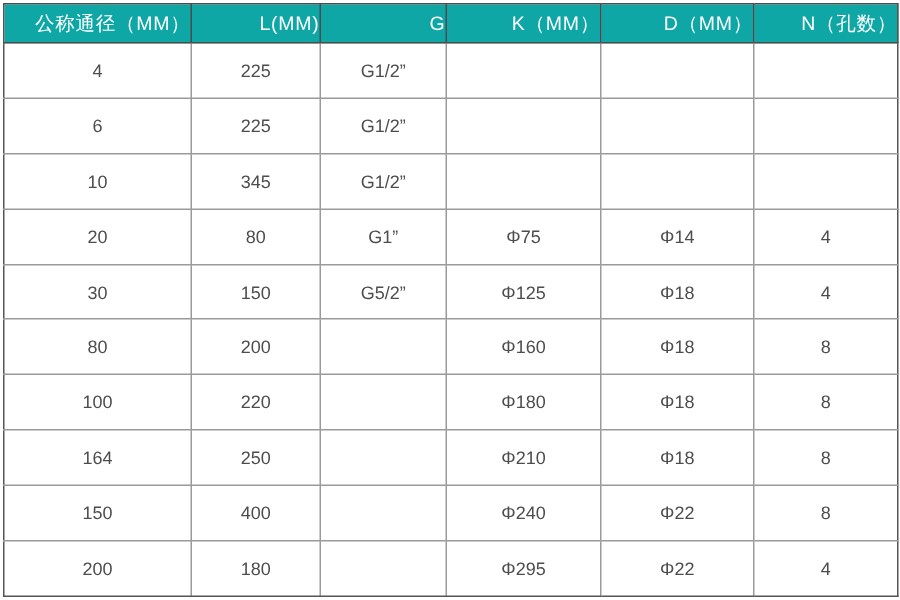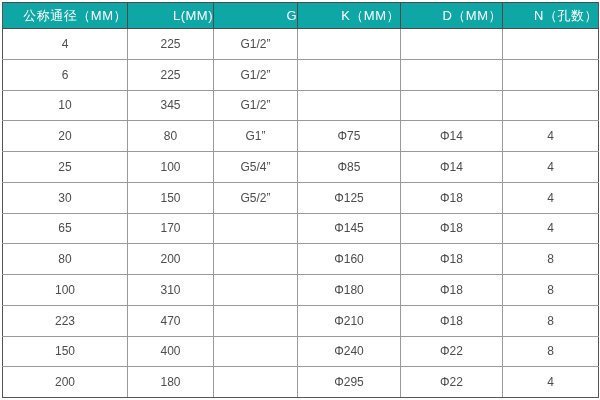--- a/index.html
+++ b/index.html
@@ -103,62 +103,46 @@
         </tr>
         <tr>
           <td>20</td>
           <td>80</td>
           <td>G1”</td>
           <td>Φ75</td>
           <td>Φ14</td>
           <td>4</td>
         </tr>
         <tr>
-          <td>25</td>
-          <td>100</td>
-          <td>G5/4”</td>
-          <td>Φ85</td>
-          <td>Φ14</td>
-          <td>4</td>
-        </tr>
-        <tr>
           <td>30</td>
           <td>150</td>
           <td>G5/2”</td>
           <td>Φ125</td>
-          <td>Φ18</td>
-          <td>4</td>
-        </tr>
-        <tr>
-          <td>65</td>
-          <td>170</td>
-          <td></td>
-          <td>Φ145</td>
           <td>Φ18</td>
           <td>4</td>
         </tr>
         <tr>
           <td>80</td>
           <td>200</td>
           <td></td>
           <td>Φ160</td>
           <td>Φ18</td>
           <td>8</td>
         </tr>
         <tr>
           <td>100</td>
-          <td>310</td>
+          <td>220</td>
           <td></td>
           <td>Φ180</td>
           <td>Φ18</td>
           <td>8</td>
         </tr>
         <tr>
-          <td>223</td>
-          <td>470</td>
+          <td>164</td>
+          <td>250</td>
           <td></td>
           <td>Φ210</td>
           <td>Φ18</td>
           <td>8</td>
         </tr>
         <tr>
           <td>150</td>
           <td>400</td>
           <td></td>
           <td>Φ240</td>

